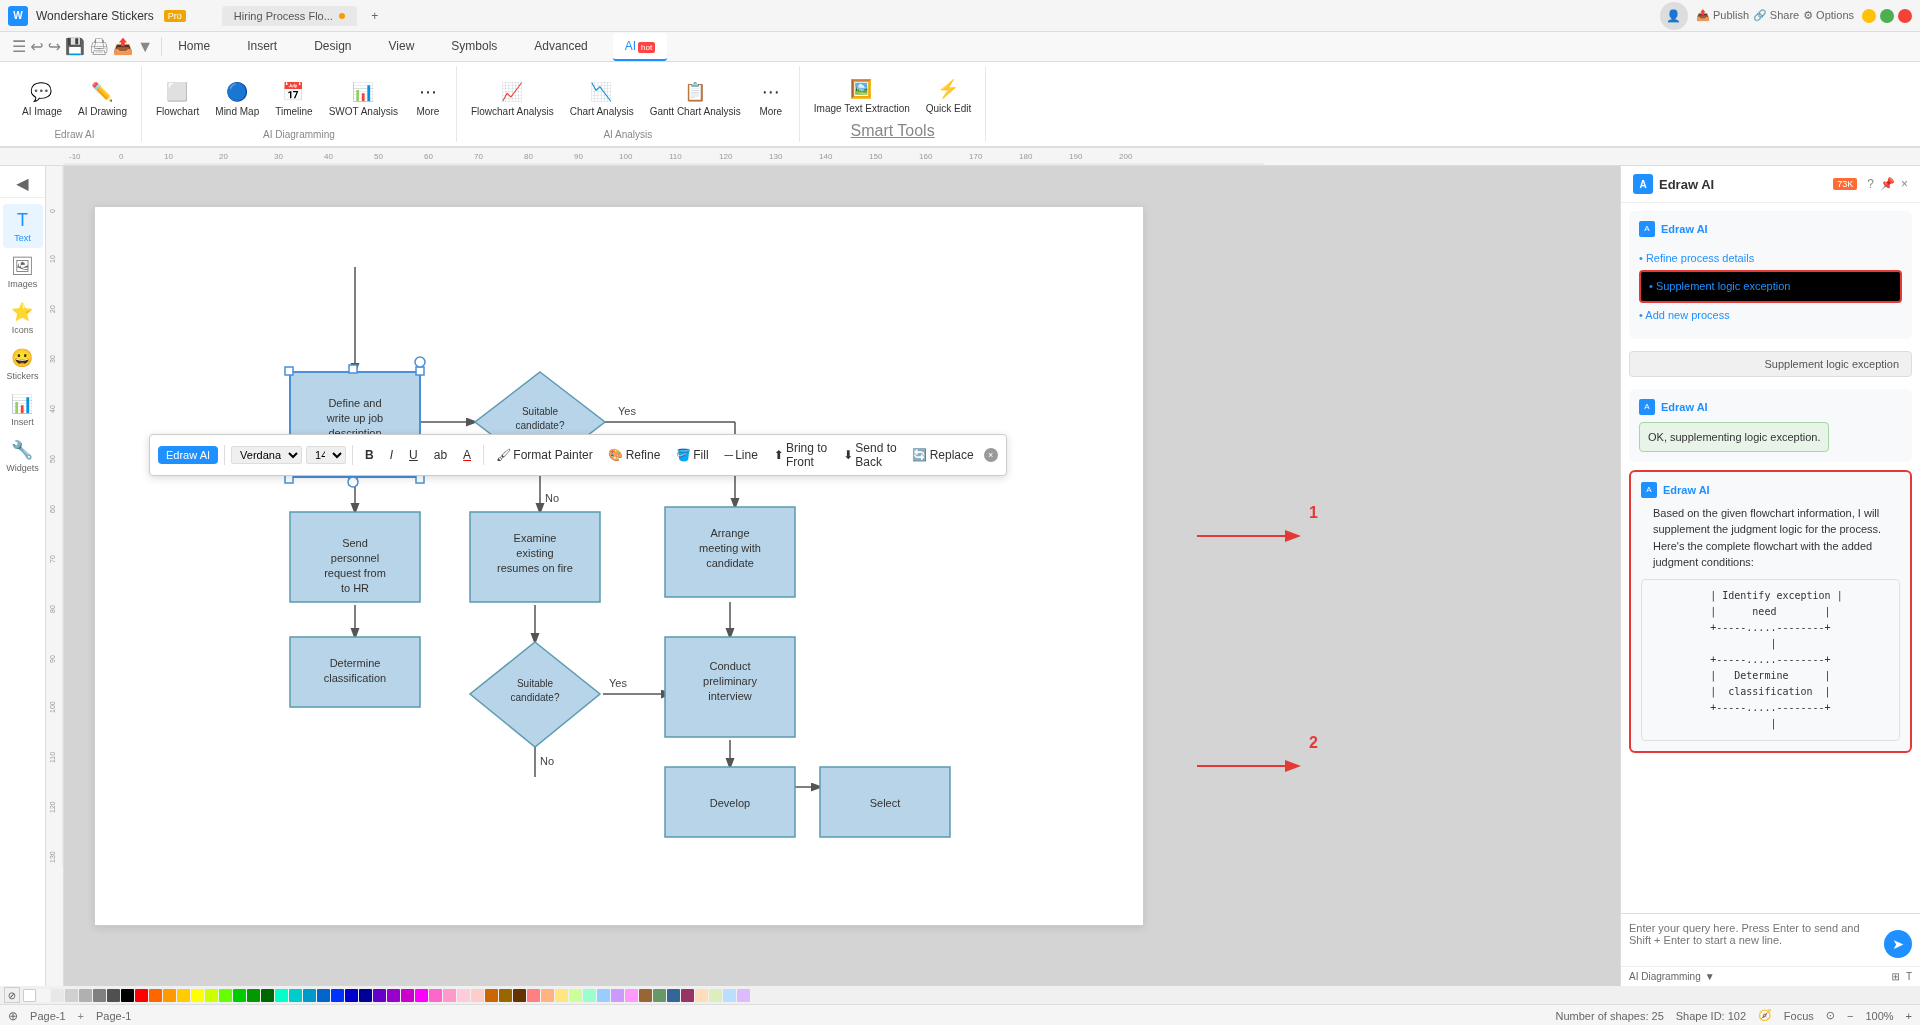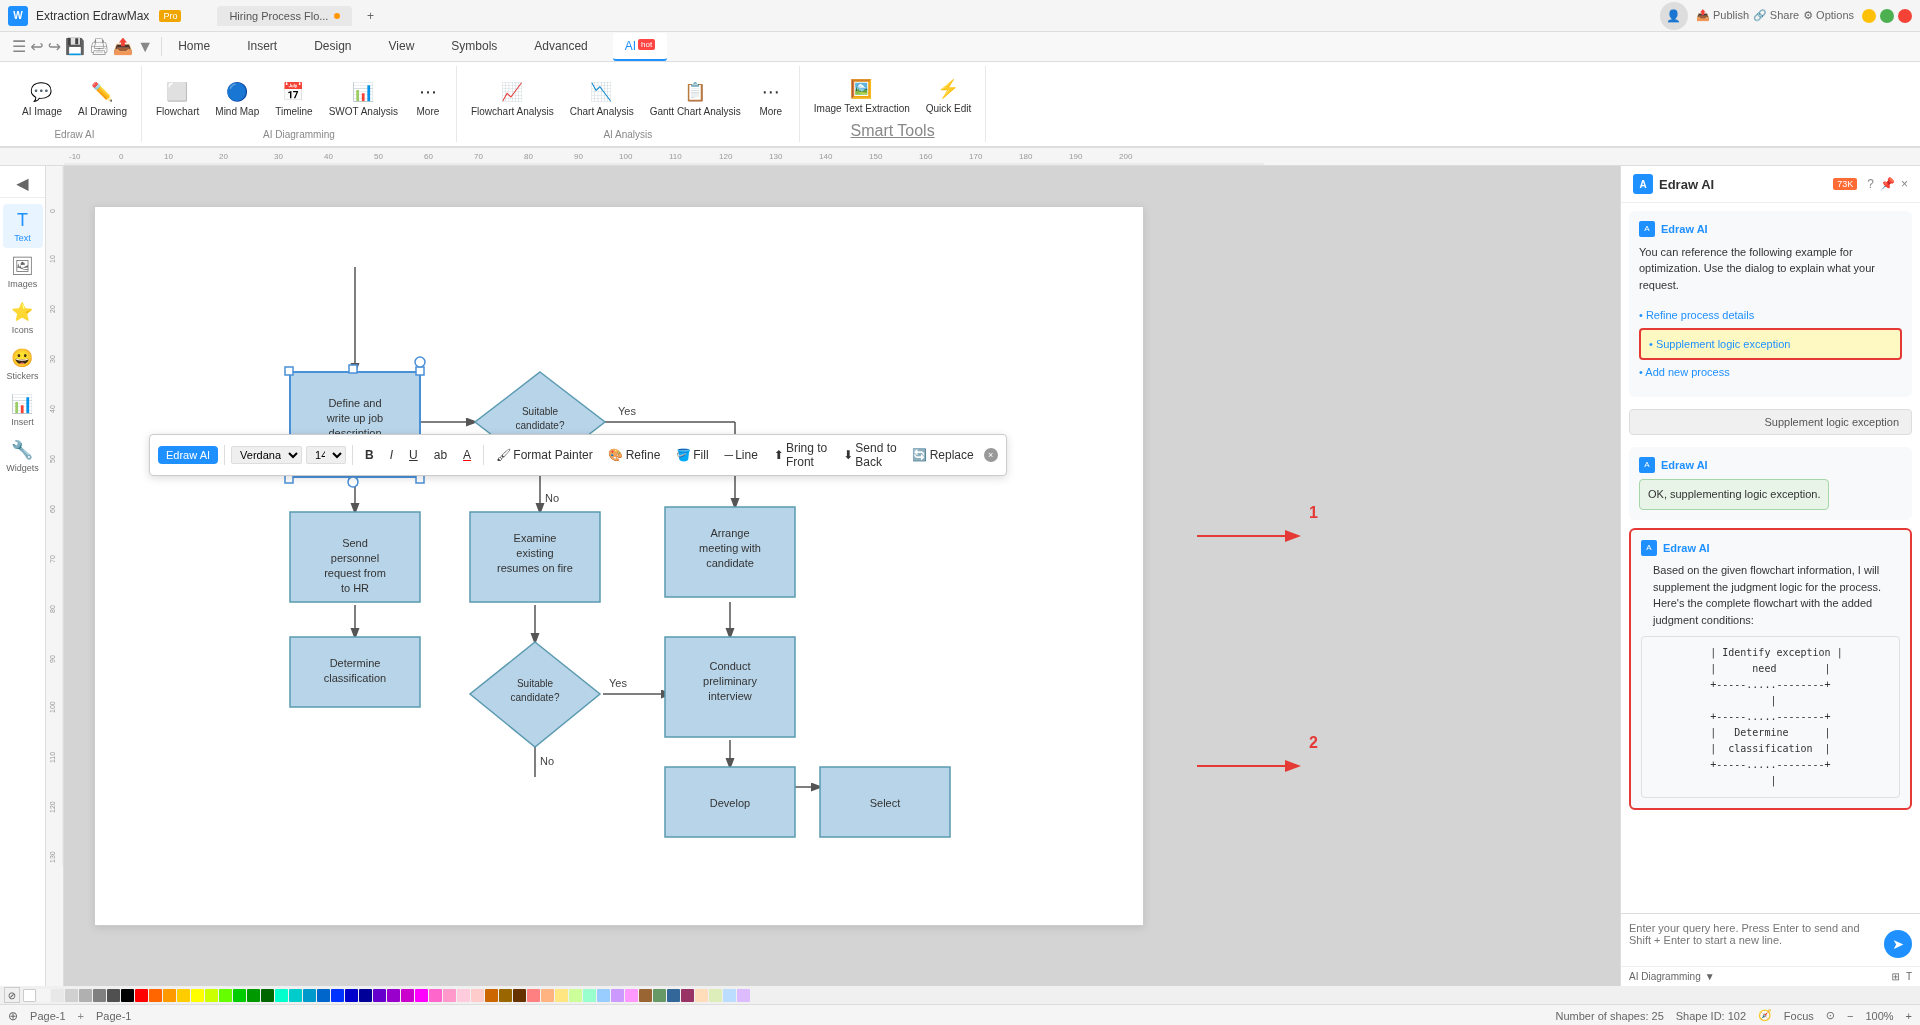--- a/index.html
+++ b/index.html
@@ -34,21 +34,21 @@
       border-bottom: 1px solid #ddd;
     }
     .ribbon-tab {
       padding: 6px 12px;
       font-size: 12px;
       color: #444;
       cursor: pointer;
       border-radius: 3px;
     }
     .ribbon-tab.active { background: white; border-bottom: 2px solid #1e90ff; color: #1e90ff; }
-    .ribbon-tab.ai { color: #1e90ff; display: flex; align-items: flex-start; gap: 2px; }
+    .ribbon-tab.ai { color: #1e90ff; display: flex; align-items: flex-end; gap: 2px; }
     .ai-hot { background: #ff4444; color: white; font-size: 8px; padding: 1px 3px; border-radius: 2px; }
     .ribbon-btn {
       display: flex;
       flex-direction: column;
       align-items: center;
       padding: 4px 6px;
       cursor: pointer;
       border-radius: 3px;
       min-width: 40px;
       font-size: 10px;
@@ -181,21 +181,21 @@
       cursor: pointer;
       text-decoration: none;
       display: block;
       padding: 2px 0;
       font-size: 11px;
     }
     .ai-suggestion-highlighted {
       border: 2px solid #e53935;
       border-radius: 4px;
       padding: 4px 8px;
-      background: #fef9c3;
+      background: #000000;
     }
 
     .supplement-btn {
       background: #f0f0f0;
       border: 1px solid #ddd;
       border-radius: 4px;
       padding: 6px 12px;
       font-size: 11px;
       cursor: pointer;
       text-align: right;
@@ -287,21 +287,21 @@
       height: 13px;
       border-radius: 1px;
       cursor: pointer;
     }
   </style>
 </head>
 <body>
 
 <div class="titlebar">
   <div class="titlebar-logo">W</div>
-  <span class="titlebar-app">Extraction EdrawMax</span>
+  <span class="titlebar-app">Wondershare Stickers</span>
   <span class="titlebar-pro">Pro</span>
   <div style="width:20px;"></div>
   <div class="titlebar-tab">
     <span>Hiring Process Flo...</span>
     <div class="titlebar-tab-dot"></div>
   </div>
   <div class="titlebar-add">+</div>
   <div class="titlebar-controls">
     <div style="width:28px;height:28px;border-radius:50%;background:#ddd;display:flex;align-items:center;justify-content:center;font-size:12px;cursor:pointer;">👤</div>
     <div style="display:flex;gap:4px;">
@@ -685,21 +685,20 @@
       </div>
     </div>
 
     <div class="ai-messages">
 
       <div class="ai-message">
         <div class="ai-message-header">
           <div class="ai-msg-logo">A</div>
           <span class="ai-msg-name">Edraw AI</span>
         </div>
-        <p style="font-size:11px;color:#333;line-height:1.5;margin-bottom:8px;">You can reference the following example for optimization. Use the dialog to explain what your request.</p>
         <div style="padding:4px 0;">
           <a class="ai-suggestion-link">• Refine process details</a>
           <div class="ai-suggestion-highlighted" style="margin:2px 0;">
             <a class="ai-suggestion-link">• Supplement logic exception</a>
           </div>
           <a class="ai-suggestion-link">• Add new process</a>
         </div>
       </div>
 
       <div class="supplement-btn">

